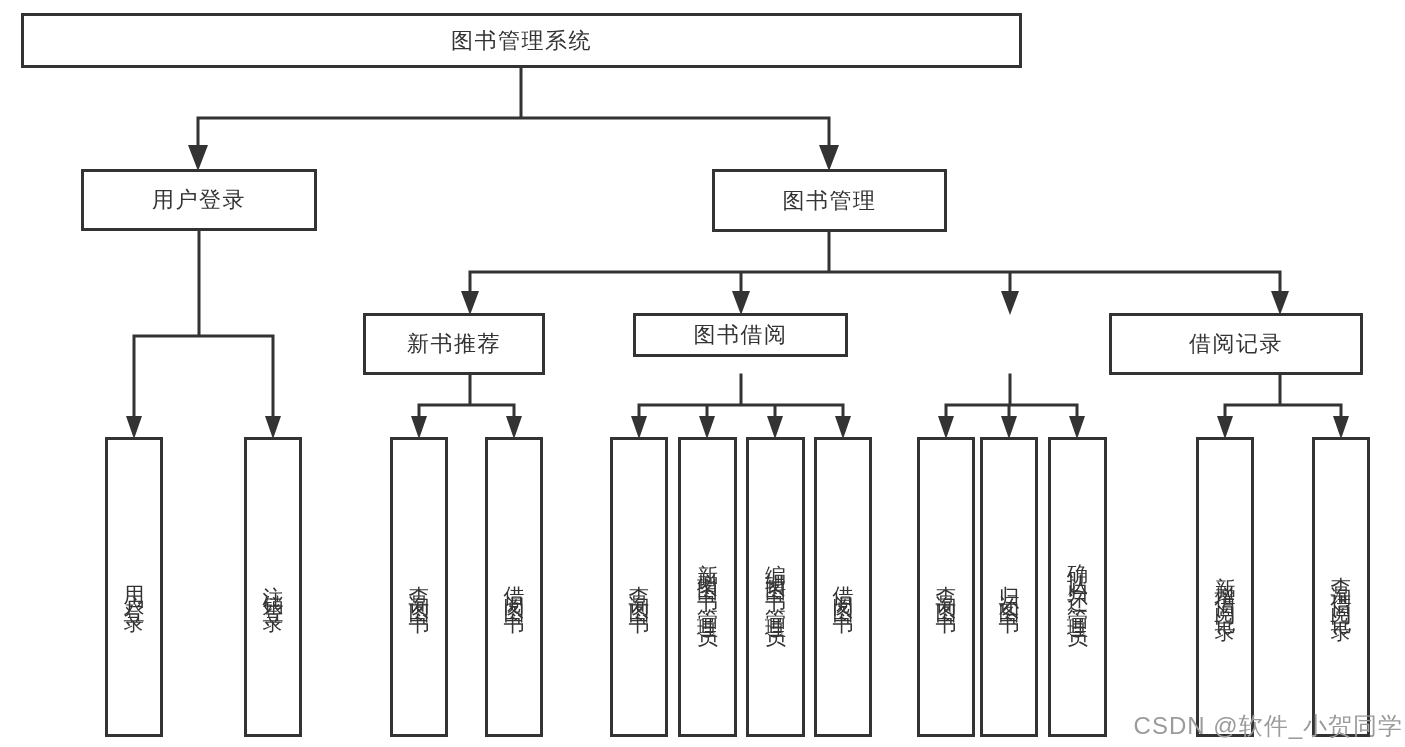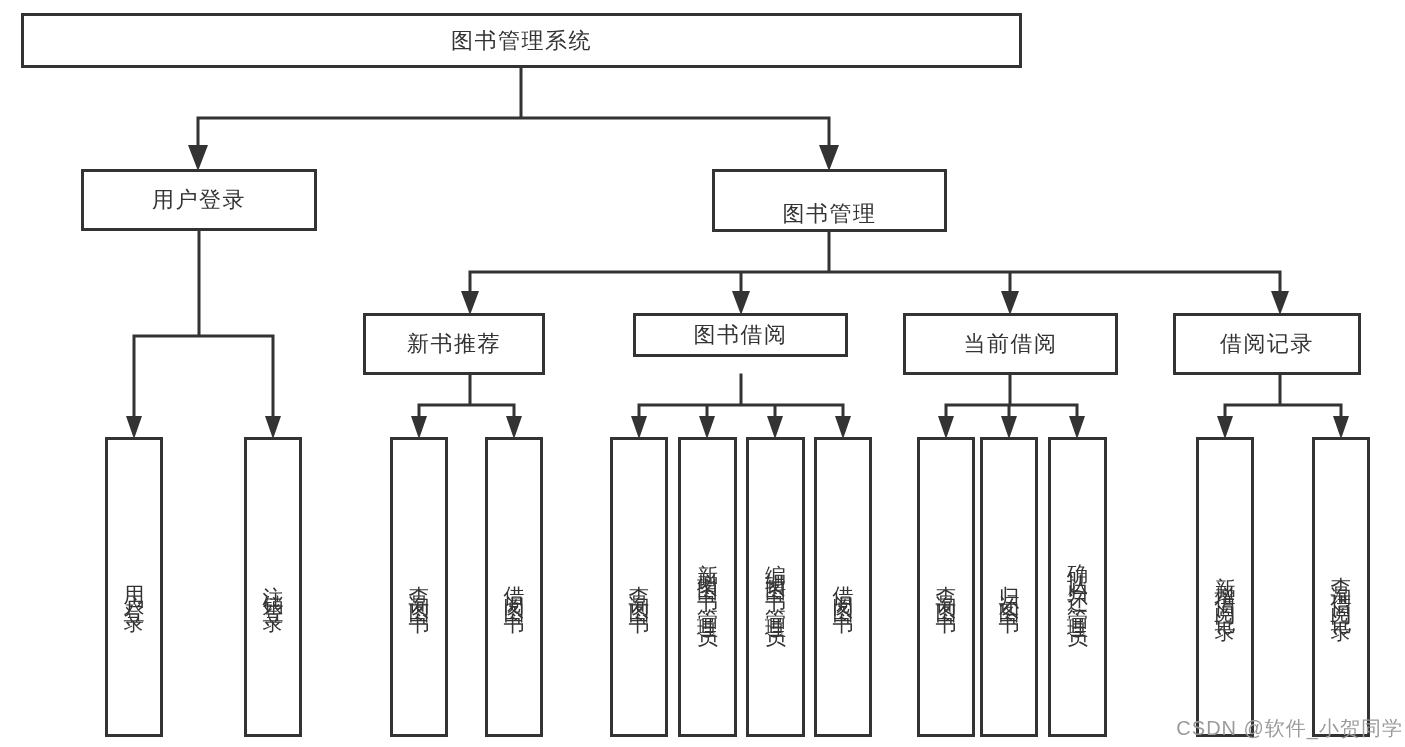--- a/index.html
+++ b/index.html
@@ -47,21 +47,21 @@
   }
   .node.v {
     writing-mode: vertical-rl;
     font-size: 21px;
     letter-spacing: 9px;
   }
   .watermark {
     position: absolute;
     right: 2px;
     bottom: 5px;
-    font-size: 20px;
+    font-size: 24px;
     color: #9b9b9b;
     letter-spacing: 1px;
     white-space: nowrap;
     z-index: 5;
   }
 </style>
 </head>
 <body>
 
 <div class="canvas">
@@ -116,34 +116,31 @@
     </g>
   </svg>
 
   <div class="node h" style="left:21px; top:13px; width:1001px; height:55px;">
     <span>图书管理系统</span>
   </div>
 
   <div class="node h" style="left:81px; top:169px; width:236px; height:62px;">
     <span>用户登录</span>
   </div>
-  <div class="node h" style="left:712px; top:169px; width:235px; height:63px;align-items:flex-end;">
+  <div class="node h" style="left:712px; top:169px; width:235px; height:63px;">
     <span>图书管理</span>
   </div>
 
   <div class="node h" style="left:363px; top:313px; width:182px; height:62px;">
     <span>新书推荐</span>
   </div>
   <div class="node h" style="left:633px; top:313px; width:215px; height:44px;">
     <span>图书借阅</span>
   </div>
-  <div class="node h" style="left:903px; top:313px; width:215px; height:62px;">
-    <span>当前借阅</span>
-  </div>
-  <div class="node h" style="left:1173px; top:313px; width:188px; height:62px;">
+  <div class="node h" style="left:1109px; top:313px; width:254px; height:62px;">
     <span>借阅记录</span>
   </div>
 
   <div class="node v" style="left:105px; top:437px; width:58px; height:300px;">
     <span>用户登录</span>
   </div>
   <div class="node v" style="left:244px; top:437px; width:58px; height:300px;">
     <span>注销登录</span>
   </div>
 

